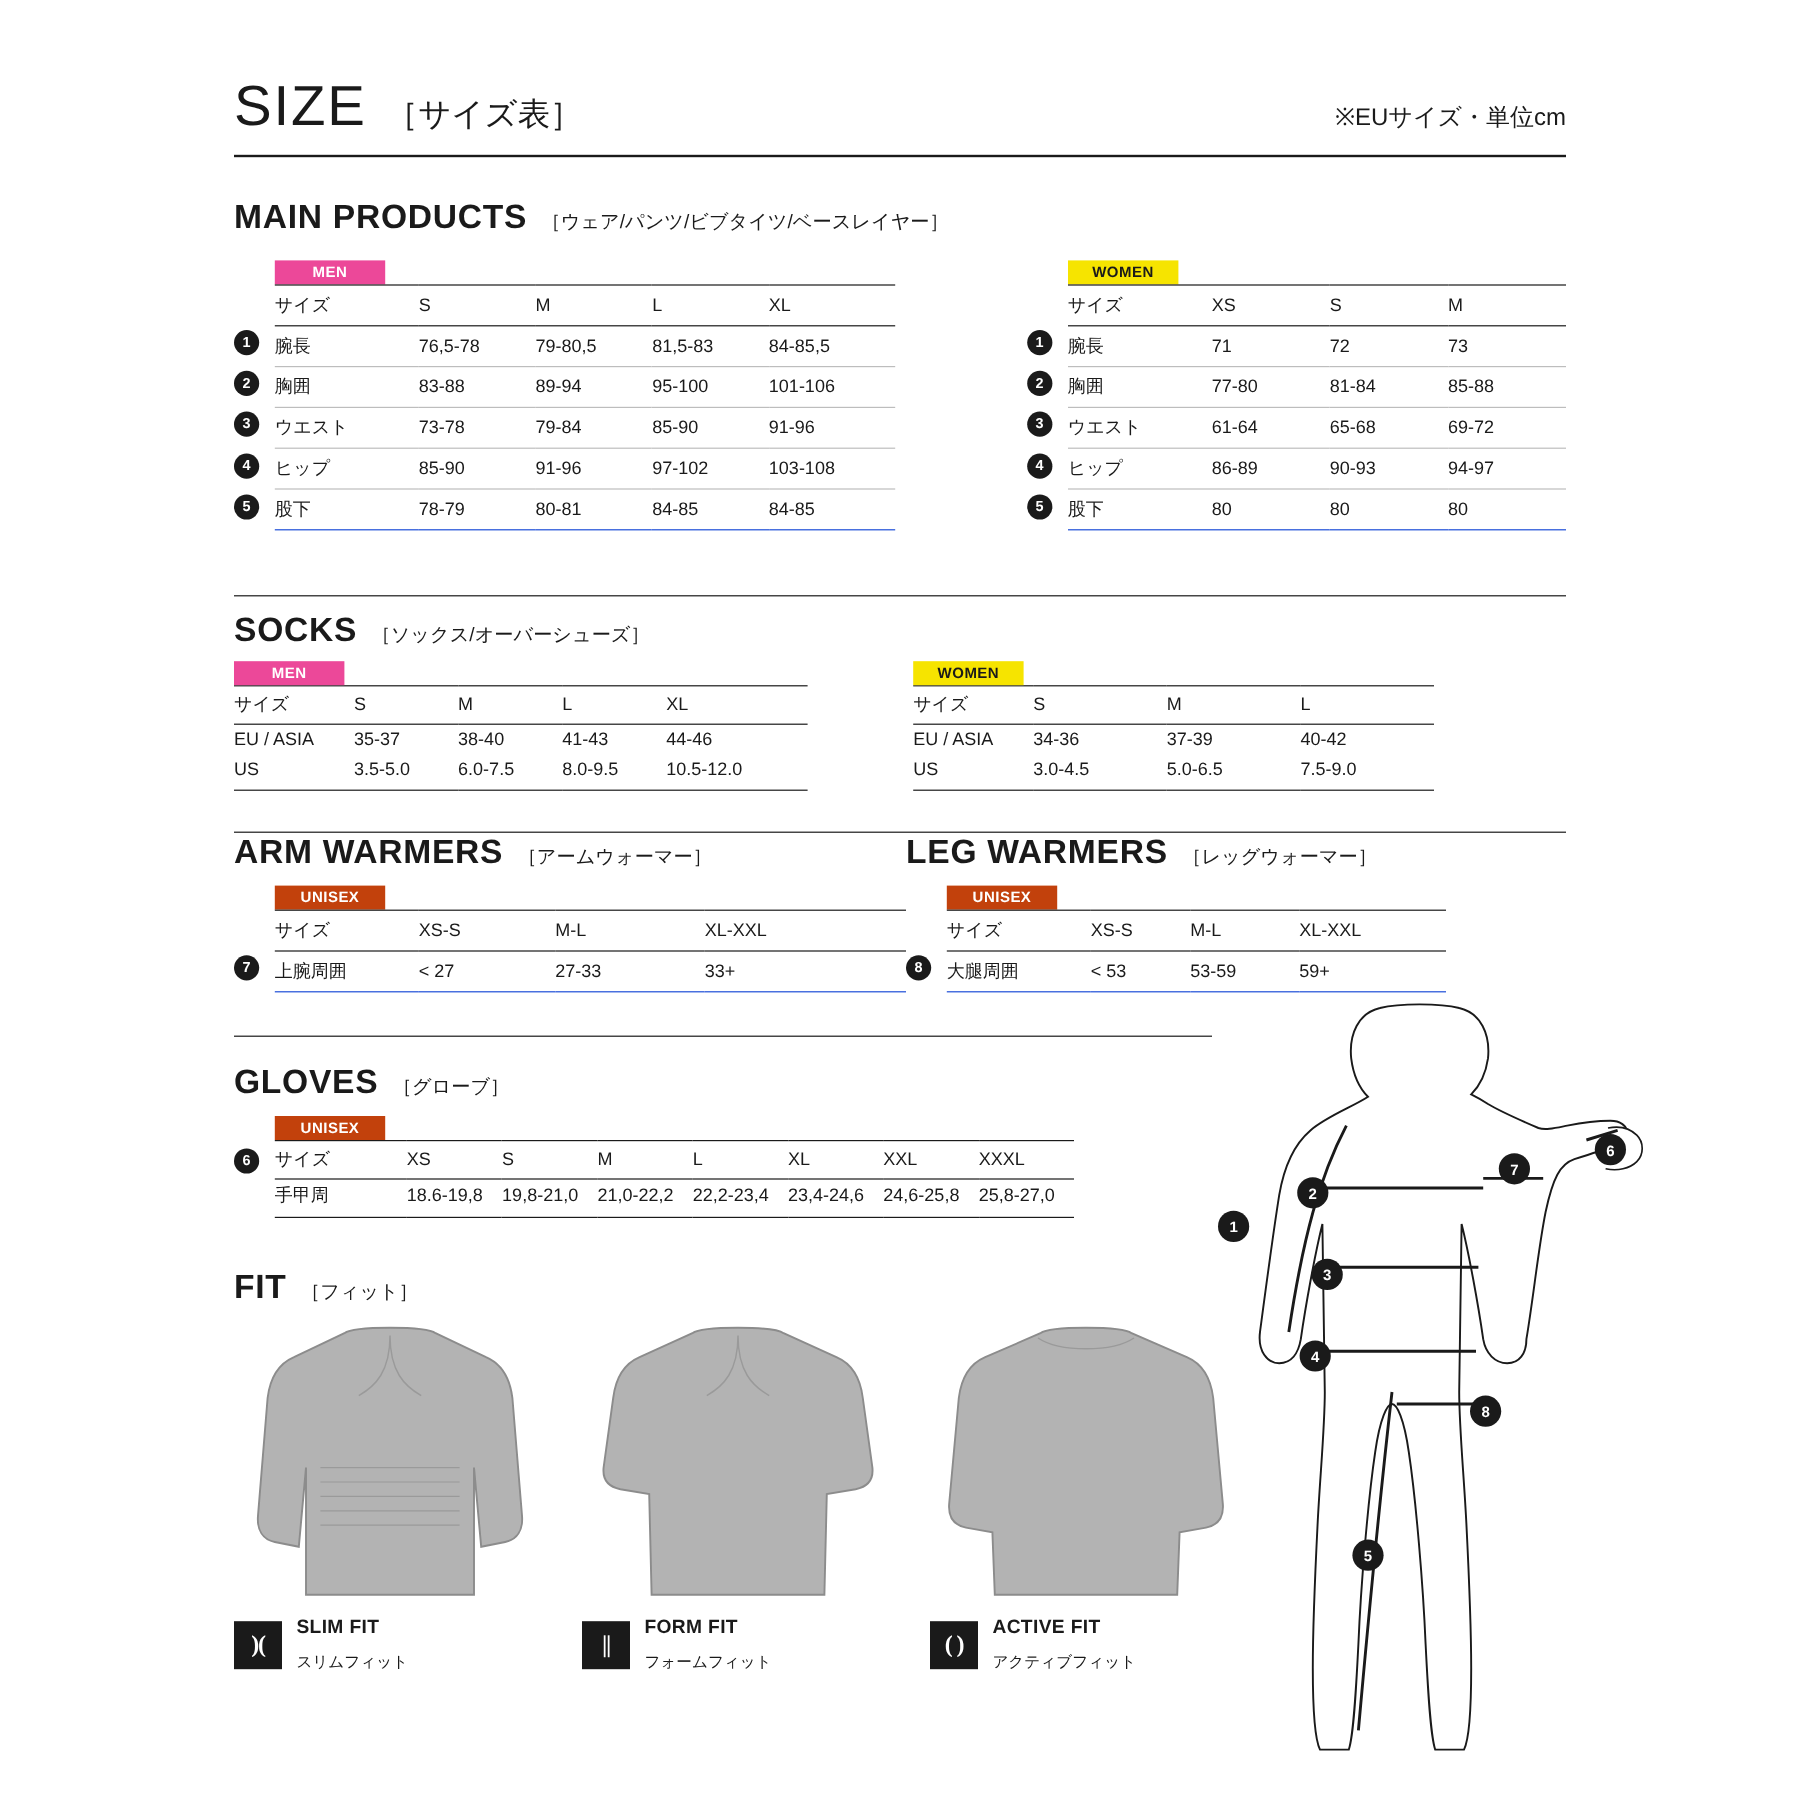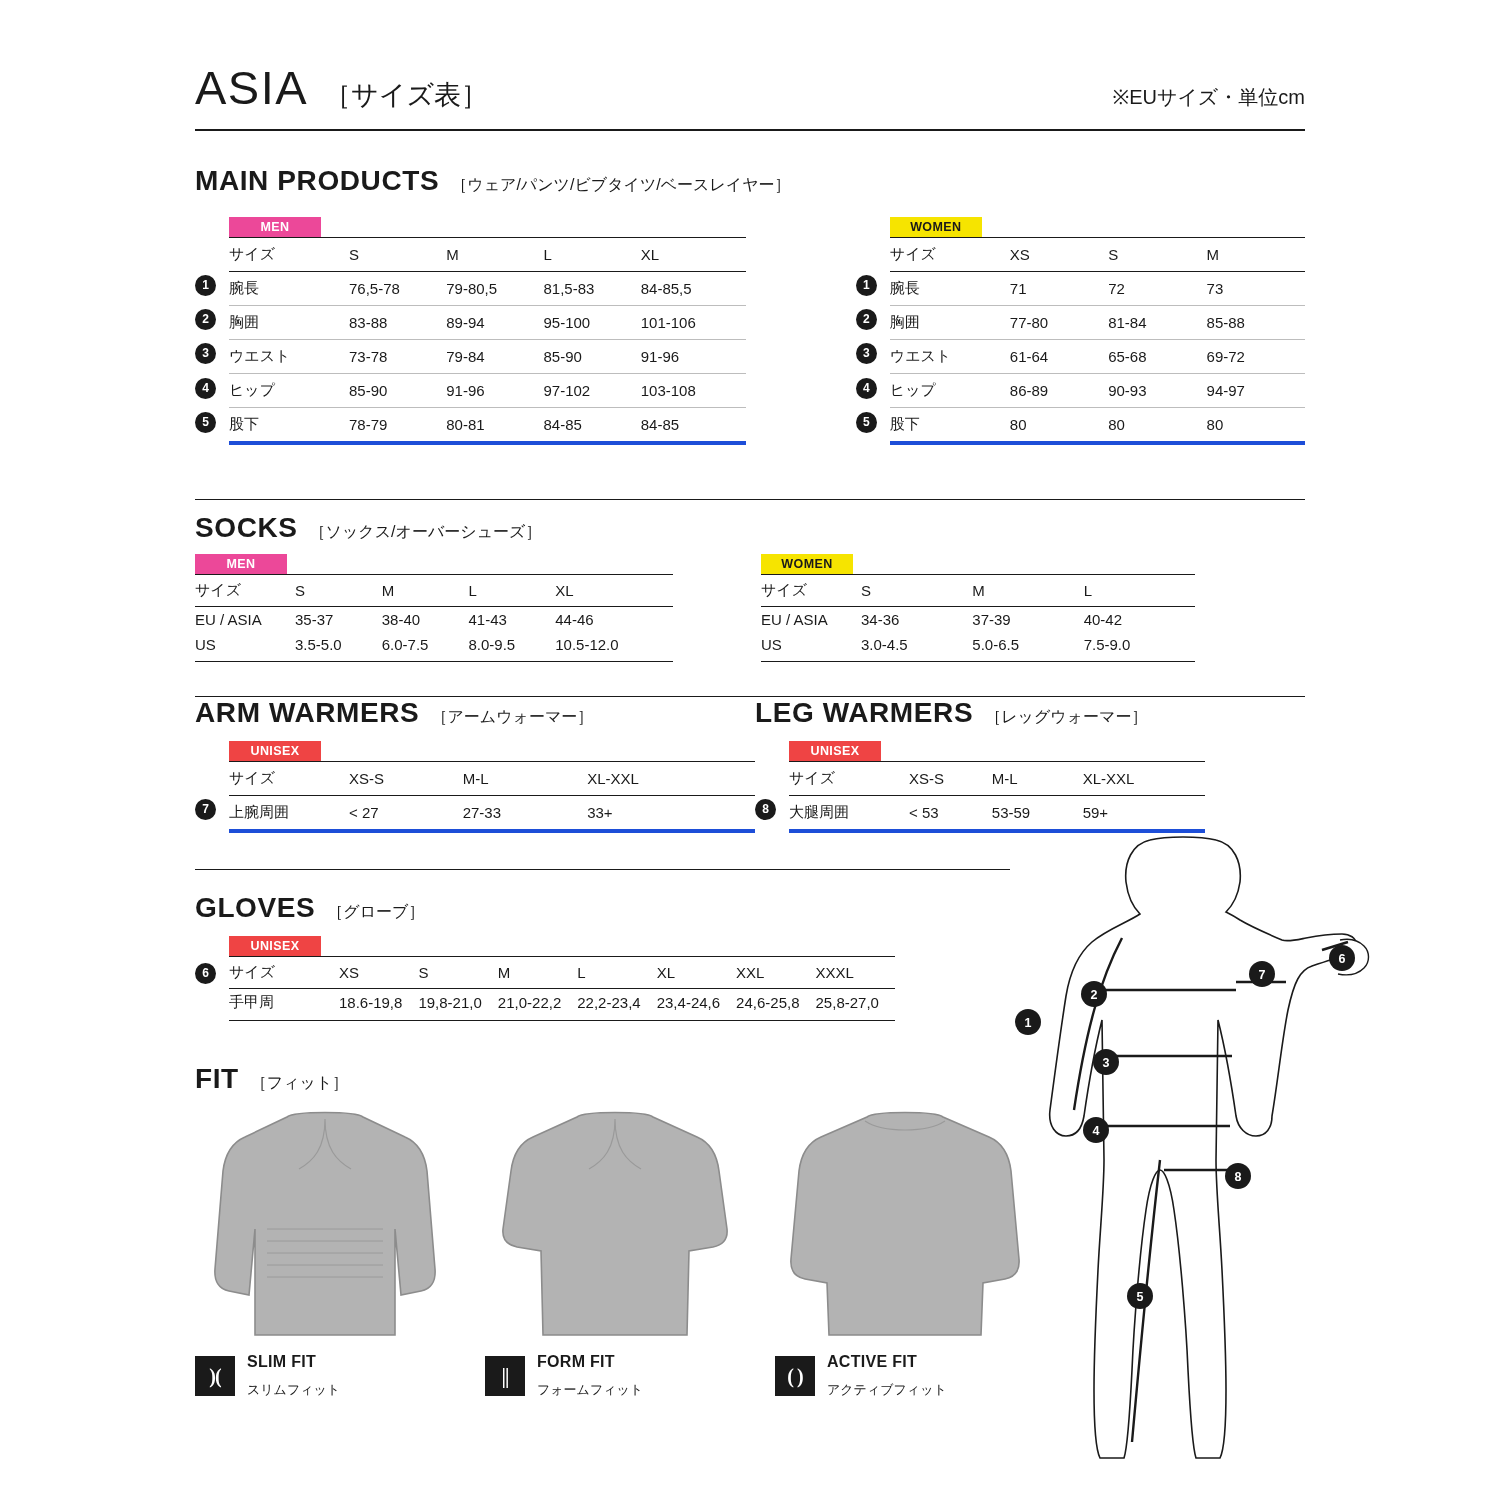--- a/index.html
+++ b/index.html
@@ -80,41 +80,41 @@
     font-size: 12.5px;
     font-weight: 700;
     letter-spacing: 0.4px;
     padding: 3px 0 3px 0;
     width: 92px;
     text-align: center;
     color: #ffffff;
   }
   .tag.men { background: #ec4899; }
   .tag.women { background: #f6e400; color: #1a1a1a; }
-  .tag.unisex { background: #ef4444; }
+  .tag.unisex { background: #c2410c; }
 
   
   table.sz {
     border-collapse: collapse;
     font-size: 15px;
     width: 100%;
   }
   table.sz th, table.sz td {
     text-align: left;
     font-weight: 400;
     padding: 7px 0 7px 0;
     border-bottom: 1px solid #bdbdbd;
     white-space: nowrap;
   }
   table.sz thead th {
     border-bottom: 1px solid #1a1a1a;
     border-top: 1px solid #1a1a1a;
     font-weight: 400;
   }
-  table.sz tr:last-child td { border-bottom: 4px solid #1d4ed8; }
+  table.sz tr:last-child td { border-bottom: 1px solid #1d4ed8; }
   table.sz .lbl { width: 120px; }
 
   
   .bullet {
     display: inline-block;
     width: 21px; height: 21px;
     line-height: 21px;
     border-radius: 50%;
     background: #1a1a1a;
     color: #fff;
@@ -184,21 +184,21 @@
 
   .abs { position: absolute; }
 </style>
 </head>
 <body>
 
 <div class="page">
 
   <div class="header">
     <div class="title-wrap">
-      <span class="title-size">ASIA</span>
+      <span class="title-size">SIZE</span>
       <span class="title-jp">［サイズ表］</span>
     </div>
     <div class="header-note">※EUサイズ・単位cm</div>
   </div>
 
   <div style="margin-top:34px;" class="section-head">
     <span class="section-en">MAIN PRODUCTS</span>
     <span class="section-jp">［ウェア/パンツ/ビブタイツ/ベースレイヤー］</span>
   </div>
 

